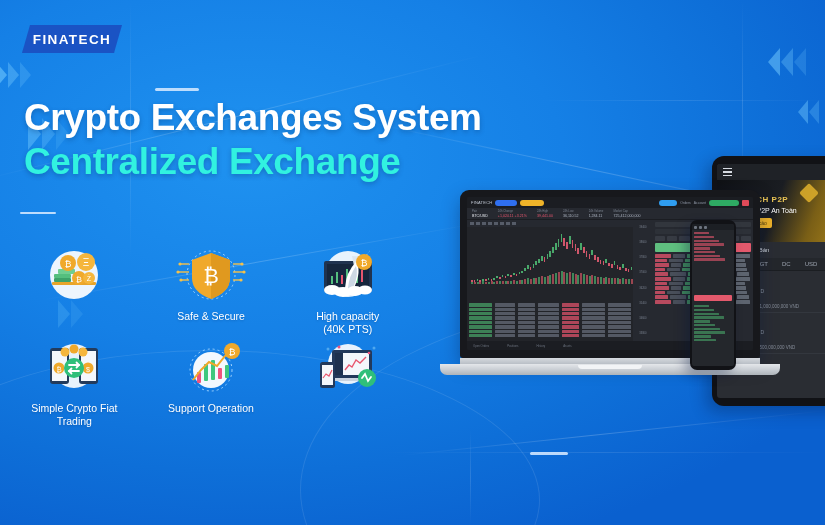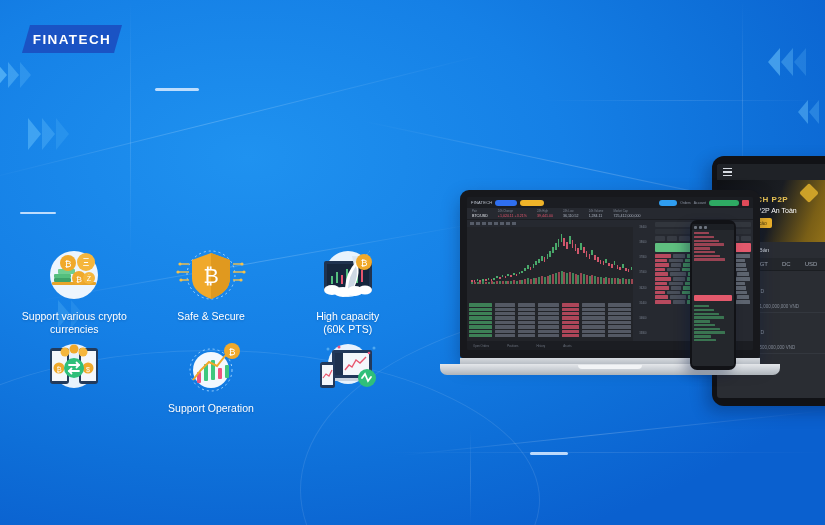--- a/index.html
+++ b/index.html
@@ -282,20 +282,24 @@
     <div class="chev-grp" style="left:798px; top:100px;">
       <div class="chev" style="left:0;  top:0;  border-width:12px 10px 12px 0; border-color:transparent rgba(120,205,255,.42) transparent transparent;"></div>
       <div class="chev" style="left:11px;top:0;  border-width:12px 10px 12px 0; border-color:transparent rgba(120,205,255,.26) transparent transparent;"></div>
     </div>
   </div>
 
   <div id="logo">
     <span class="logotext">FINATECH</span>
   </div>
 
+  <div id="headline">
+    <div class="h-line1">Crypto Exchanges System</div>
+    <div class="h-line2">Centralized Exchange</div>
+  </div>
 
   <div id="features">
 
     <div class="feature">
       <div class="feat-icon">
         <svg viewBox="0 0 72 58" width="72" height="58">
           <circle cx="36" cy="27" r="24" fill="#ffffff" opacity=".92"></circle>
           <rect x="14" y="34" width="44" height="3" rx="1" fill="#e8a52a"></rect>
           <rect x="16" y="26" width="17" height="4" rx="1" fill="#54bf7e"></rect>
           <rect x="16" y="30" width="17" height="4" rx="1" fill="#3da368"></rect>
@@ -303,21 +307,20 @@
           <circle cx="30" cy="15" r="8" fill="#f0a92b"></circle>
             <text x="30" y="19" font-size="9" fill="#fff" text-anchor="middle" font-family="Liberation Sans">₿</text>
           <circle cx="48" cy="14" r="9" fill="#f5b63c"></circle>
             <text x="48" y="18" font-size="10" fill="#fff" text-anchor="middle" font-family="Liberation Sans">Ξ</text>
           <circle cx="41" cy="30" r="7" fill="#f0a92b"></circle>
             <text x="41" y="33.5" font-size="8" fill="#fff" text-anchor="middle" font-family="Liberation Sans">₿</text>
           <circle cx="51" cy="30" r="6" fill="#f5b63c"></circle>
             <text x="51" y="33" font-size="7" fill="#fff" text-anchor="middle" font-family="Liberation Sans">Ż</text>
         </svg>
       </div>
-      <div class="feat-label">Support various crypto currencies</div>
     </div>
 
     <div class="feature">
       <div class="feat-icon">
         <svg viewBox="0 0 72 58" width="72" height="58">
           <circle cx="36" cy="27" r="24" fill="none" stroke="#9fd4ff" stroke-width="1" stroke-dasharray="2 3"></circle>
           <path d="M36 5 L55 12 L55 30 Q55 44 36 51 Q17 44 17 30 L17 12 Z" fill="#f0a92b"></path>
           <path d="M36 5 L55 12 L55 30 Q55 44 36 51 Z" fill="#e0991f"></path>
           <text x="36" y="35" font-size="21" fill="#ffffff" text-anchor="middle" font-family="Liberation Sans">₿</text>
           <g stroke="#f5c14a" stroke-width="1.4" fill="none">
@@ -362,21 +365,21 @@
             <text x="52" y="18" font-size="9" fill="#fff" text-anchor="middle" font-family="Liberation Sans">₿</text>
           <g fill="#ffffff">
             <ellipse cx="20" cy="42" rx="8" ry="5"></ellipse>
               <ellipse cx="31" cy="44" rx="9" ry="5"></ellipse>
             <ellipse cx="43" cy="43" rx="8" ry="5"></ellipse>
               <ellipse cx="53" cy="42" rx="7" ry="4.5"></ellipse>
           </g>
         </svg>
       </div>
       <div class="feat-label" style="white-space:pre-line;">High capacity
-(60K PTS)</div>
+(40K PTS)</div>
     </div>
 
     <div class="feature">
       <div class="feat-icon">
         <svg viewBox="0 0 72 58" width="72" height="58">
           <circle cx="36" cy="26" r="22" fill="#ffffff" opacity=".9"></circle>
           <rect x="12" y="8" width="19" height="36" rx="3" fill="#233b5c"></rect>
           <rect x="14" y="11" width="15" height="30" fill="#f4f7fb"></rect>
           <rect x="41" y="8" width="19" height="36" rx="3" fill="#233b5c"></rect>
           <rect x="43" y="11" width="15" height="30" fill="#f4f7fb"></rect>
@@ -389,20 +392,21 @@
           <circle cx="45" cy="12" r="4.5" fill="#f5b63c"></circle>
           <circle cx="36" cy="28" r="10" fill="#2fbf7a"></circle>
           <g stroke="#ffffff" stroke-width="1.8" fill="none" stroke-linecap="round">
             <path d="M31 25 H41"></path>
               <path d="M38.5 22.5 L41 25 L38.5 27.5"></path>
             <path d="M41 31 H31"></path>
               <path d="M33.5 28.5 L31 31 L33.5 33.5"></path>
           </g>
         </svg>
       </div>
+      <div class="feat-label">Simple Crypto Fiat Trading</div>
     </div>
 
     <div class="feature">
       <div class="feat-icon">
         <svg viewBox="0 0 72 58" width="72" height="58">
           <circle cx="36" cy="30" r="21" fill="none" stroke="#9fd4ff" stroke-width="1" stroke-dasharray="2 3"></circle>
           <circle cx="36" cy="30" r="18" fill="#ffffff" opacity=".95"></circle>
           <rect x="22" y="32" width="4" height="11" rx="1" fill="#f0537c"></rect>
           <rect x="29" y="24" width="4" height="17" rx="1" fill="#3fc77e"></rect>
           <rect x="36" y="20" width="4" height="20" rx="1" fill="#3fc77e"></rect>

